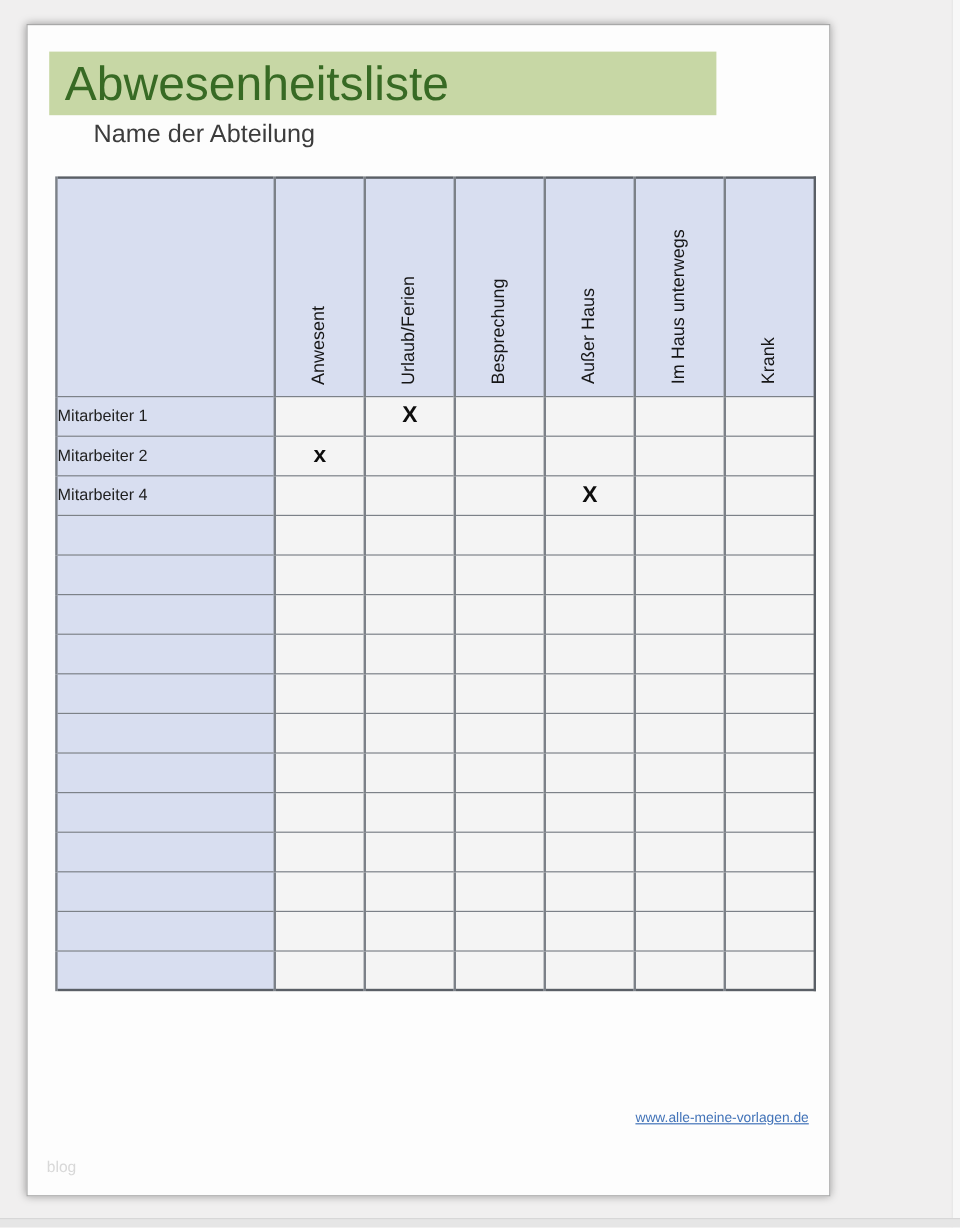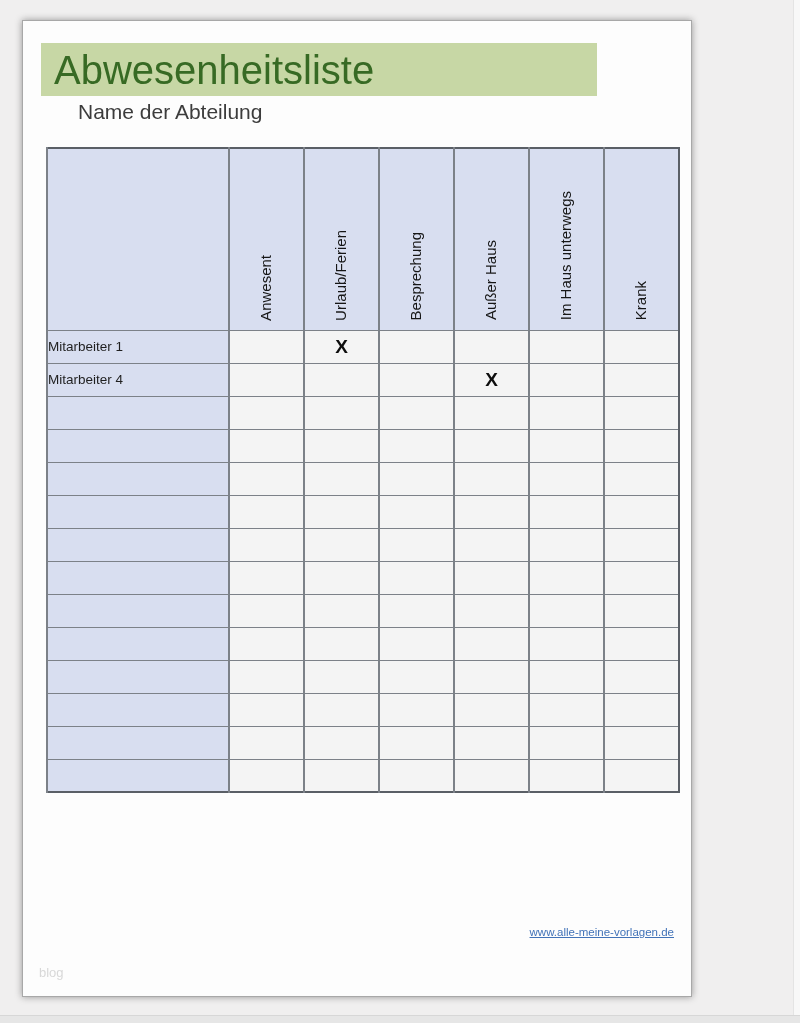--- a/index.html
+++ b/index.html
@@ -186,20 +186,29 @@
             <tr>
               <td class="label-cell">Mitarbeiter 1</td>
               <td class="mark-cell"></td>
               <td class="mark-cell">X</td>
               <td class="mark-cell"></td>
               <td class="mark-cell"></td>
               <td class="mark-cell"></td>
               <td class="mark-cell"></td>
             </tr>
             <tr>
+              <td class="label-cell">Mitarbeiter 2</td>
+              <td class="mark-cell">x</td>
+              <td class="mark-cell"></td>
+              <td class="mark-cell"></td>
+              <td class="mark-cell"></td>
+              <td class="mark-cell"></td>
+              <td class="mark-cell"></td>
+            </tr>
+            <tr>
               <td class="label-cell">Mitarbeiter 4</td>
               <td class="mark-cell"></td>
               <td class="mark-cell"></td>
               <td class="mark-cell"></td>
               <td class="mark-cell">X</td>
               <td class="mark-cell"></td>
               <td class="mark-cell"></td>
             </tr>
             <tr>
               <td class="label-cell"></td>

